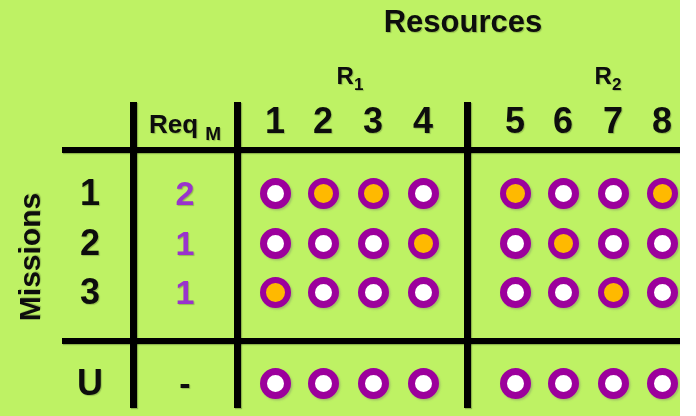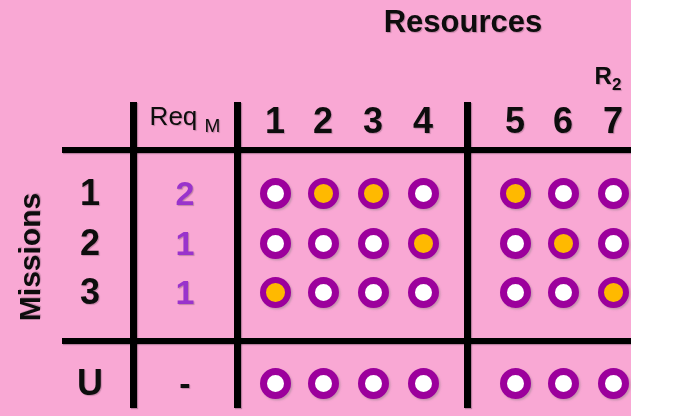--- a/index.html
+++ b/index.html
@@ -1,26 +1,26 @@
 <!DOCTYPE html>
 <html><head>
 <meta charset="utf-8">
 <style>
   html,body{margin:0;padding:0;background:#ffffff;}
   .canvas{
-    position:relative;width:631px;height:416px;background:#f9a8d4;
+    position:relative;width:680px;height:416px;background:#bef264;
     font-family:"Liberation Sans", sans-serif;color:#0d0d0d;overflow:hidden;
     --ring:#9C009C; --fill:#FFB900; --req:#9933CC; --line:#000000;
   }
   .txt{position:absolute;text-align:center;white-space:nowrap;
        text-shadow:1px 1px 1px rgba(0,0,0,0.22);}
   .title{left:338px;top:2px;width:250px;font-size:31px;font-weight:bold;line-height:40px;}
   .group-label{top:60px;width:80px;font-size:24px;font-weight:bold;line-height:32px;}
   .group-label .sub{font-size:17px;vertical-align:-6px;}
-  .req-header{left:135px;top:91px;width:100px;font-size:26px;font-weight:normal;line-height:50px;}
+  .req-header{left:135px;top:105px;width:100px;font-size:26px;font-weight:bold;line-height:38px;}
   .req-header .sub{font-size:19px;vertical-align:-7px;}
   .col-header{top:100px;width:48px;font-size:36px;font-weight:bold;line-height:42px;}
   .row-label{left:62px;width:56px;font-size:36px;font-weight:bold;line-height:42px;}
   .req-value{left:148px;width:74px;font-size:34px;font-weight:bold;line-height:42px;color:var(--req);}
   .req-value.dash{color:#0d0d0d;}
   .missions-label{
     position:absolute;left:-50px;top:237px;width:160px;height:40px;
     text-align:center;line-height:40px;font-size:30px;font-weight:bold;
     transform:rotate(-90deg);text-shadow:1px 1px 1px rgba(0,0,0,0.22);
   }
@@ -34,20 +34,21 @@
   }
   .dot.filled{background:var(--fill);border-width:6px;}
 </style>
 </head>
 <body>
 
 <div class="canvas" style="--ring: #9C009C; --fill: #FFB900; --req: #9933CC; --line: #000000;">
 
   <div class="txt title">Resources</div>
 
+  <div class="txt group-label" style="left:310px;"><span>R</span><span class="sub">1</span></div>
   <div class="txt group-label" style="left:568px;"><span>R</span><span class="sub">2</span></div>
 
   <div class="txt req-header"><span>Req</span> <span class="sub">M</span></div>
 
   <div class="missions-label">Missions</div>
 
   <div class="line hline" style="left:62px;top:147px;width:634px;"></div>
   <div class="line hline" style="left:62px;top:338px;width:634px;"></div>
   <div class="line vline" style="left:130px;top:102px;height:306px;"></div>
   <div class="line vline" style="left:234px;top:102px;height:306px;"></div>

